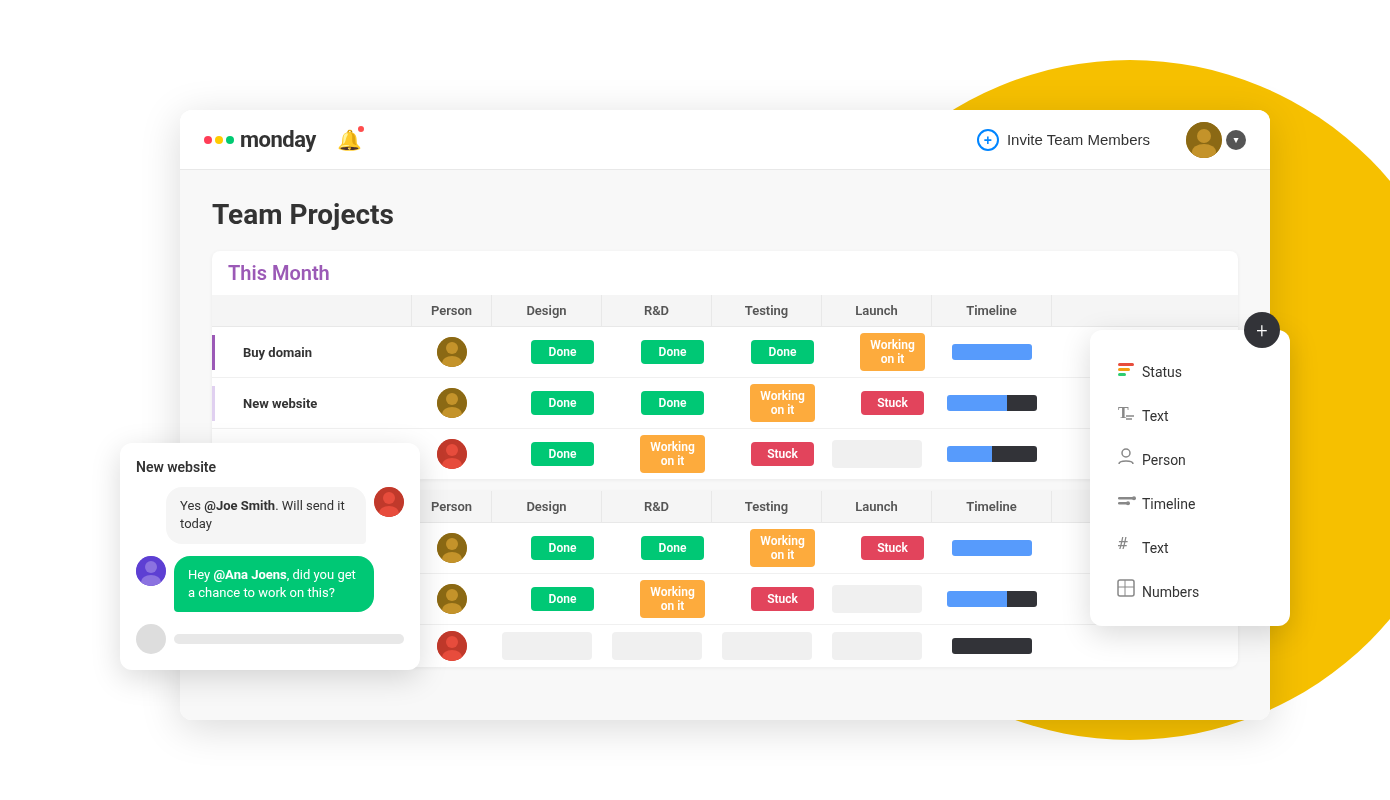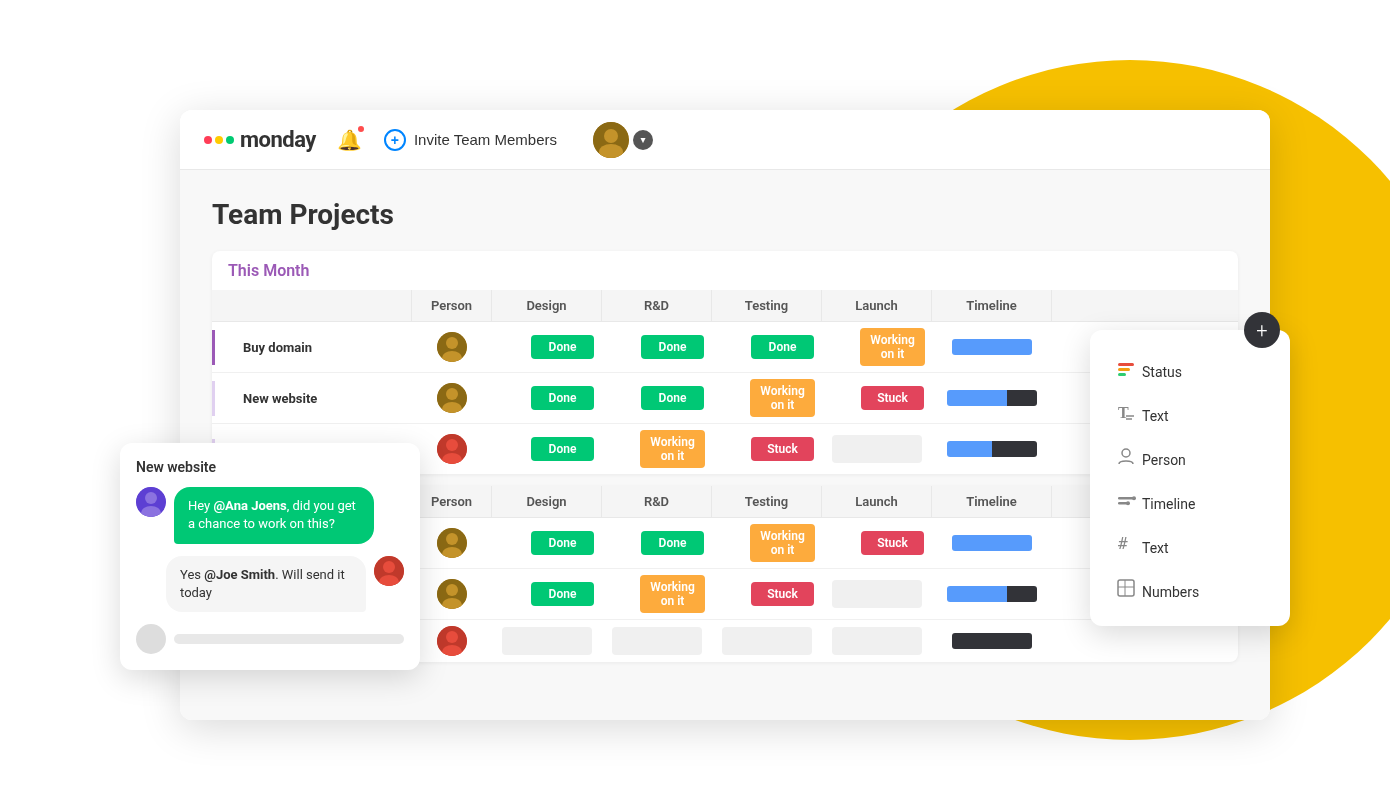--- a/index.html
+++ b/index.html
@@ -44,21 +44,21 @@
       background: #fff;
       border-radius: 12px;
       box-shadow: 0 8px 40px rgba(0,0,0,0.15);
       overflow: hidden;
     }
 
     
     .app-header {
       display: flex;
       align-items: center;
-      justify-content: flex-start;
+      justify-content: space-between;
       padding: 0 24px;
       height: 60px;
       border-bottom: 1px solid #e8e8e8;
       background: #fff;
     }
 
     .logo-area {
       display: flex;
       align-items: center;
       gap: 16px;
@@ -194,21 +194,21 @@
     .table-section {
       background: #fff;
       border-radius: 8px;
       margin-bottom: 12px;
       overflow: hidden;
       box-shadow: 0 1px 4px rgba(0,0,0,0.06);
     }
 
     .section-header {
       padding: 10px 16px;
-      font-size: 16px;
+      font-size: 20px;
       font-weight: 600;
       color: #9B59B6;
     }
 
     .table-header {
       display: grid;
       grid-template-columns: 200px 80px 110px 110px 110px 110px 120px;
       background: #f5f5f5;
       border-bottom: 1px solid #e8e8e8;
     }
@@ -718,43 +718,43 @@
             </div>
         </div>
       </div>
 
     </div>
   </div>
 
   <div class="chat-popup">
     <div class="chat-title">New website</div>
 
+    <div class="chat-message right">
+      <div class="chat-avatar light">
+        <svg width="30" height="30" viewBox="0 0 30 30">
+            <circle cx="15" cy="15" r="15" fill="#C0392B"></circle>
+            <circle cx="15" cy="11" r="6" fill="#E74C3C"></circle>
+            <ellipse cx="15" cy="26" rx="10" ry="7" fill="#E74C3C"></ellipse>
+          </svg>
+      </div>
+      <div class="chat-bubble white">
+        Yes <span class="chat-mention">@Joe Smith</span>. Will send it today
+      </div>
+    </div>
+
     <div class="chat-message">
       <div class="chat-avatar dark">
         <svg width="30" height="30" viewBox="0 0 30 30">
             <circle cx="15" cy="15" r="15" fill="#5D3FD3"></circle>
             <circle cx="15" cy="11" r="6" fill="#8B72E0"></circle>
             <ellipse cx="15" cy="26" rx="10" ry="7" fill="#8B72E0"></ellipse>
           </svg>
       </div>
       <div class="chat-bubble green">
         Hey <span class="chat-mention">@Ana Joens</span>, did you get a chance to work on this?
-      </div>
-    </div>
-
-    <div class="chat-message right">
-      <div class="chat-avatar light">
-        <svg width="30" height="30" viewBox="0 0 30 30">
-            <circle cx="15" cy="15" r="15" fill="#C0392B"></circle>
-            <circle cx="15" cy="11" r="6" fill="#E74C3C"></circle>
-            <ellipse cx="15" cy="26" rx="10" ry="7" fill="#E74C3C"></ellipse>
-          </svg>
-      </div>
-      <div class="chat-bubble white">
-        Yes <span class="chat-mention">@Joe Smith</span>. Will send it today
       </div>
     </div>
 
 
     <div class="chat-input-area">
       <div class="chat-input-dot"></div>
       <div class="chat-input-bar"></div>
     </div>
   </div>
 

